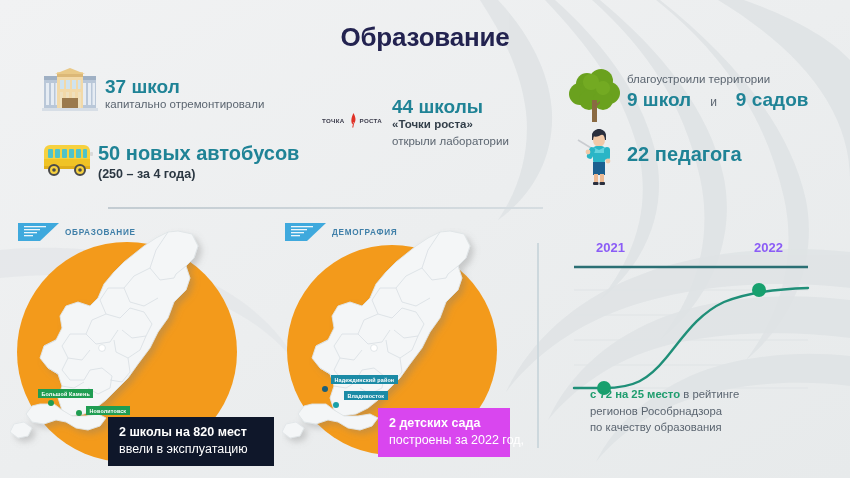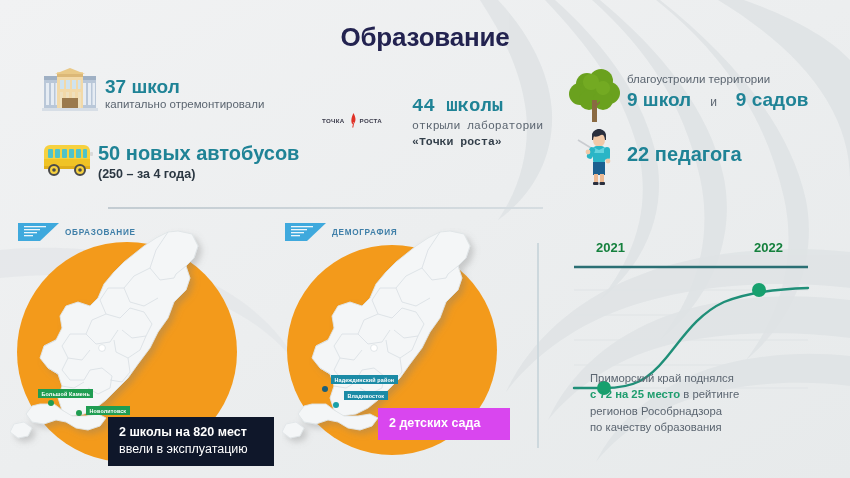--- a/index.html
+++ b/index.html
@@ -86,21 +86,21 @@
     position:absolute; z-index:6; color:#fff; padding:7px 11px 8px 11px;
   }
   .caption .c1 { font-size:12.5px; font-weight:bold; line-height:1.35; white-space:nowrap;}
   .caption .c2 { font-size:12.5px; font-weight:normal; line-height:1.35; white-space:nowrap;}
   .caption .c3 { font-size:12.5px; line-height:1.35; white-space:nowrap;}
   .caption .c3 b { font-weight:bold; }
 
   
   #chart-block { position:absolute; left:556px; top:240px; width:285px; height:230px; z-index:5; }
   .yr {
-    position:absolute; font-size:13px; font-weight:bold; color:#15803d;
+    position:absolute; font-size:13px; font-weight:bold; color:#8b5cf6;
   }
   #chart-note {
     position:absolute; left:590px; top:370px; width:250px; z-index:6;
     font-size:11.3px; line-height:1.45; color:#5b6570;
   }
   #chart-note b { color:#1f9d6e; font-weight:bold; }
 </style>
 </head>
 <body>
 
@@ -196,24 +196,24 @@
 
 <div id="logo-tochka">
   <span class="lw">ТОЧКА</span>
   <svg width="11" height="15" viewBox="0 0 11 15">
     <path d="M6.5 0 C8.5 4 9.5 7 7.2 10.5 L6.6 9 L5.4 11.5 C3.5 8 4.5 4 6.5 0 Z" fill="#e03127"></path>
     <path d="M6.2 10 L5.2 14.6 L6.3 14.6 L7.1 10.2 Z" fill="#e03127"></path>
   </svg>
   <span class="lw">РОСТА</span>
 </div>
 
-<div class="stat" style="left:412px;top:96px;font-family:Liberation Mono, monospace;">
+<div class="stat" style="left:392px;top:96px;">
   <div class="stat-big">44 школы</div>
+  <div class="stat-sub" style="font-weight:bold;color:#333f4a;">«Точки роста»</div>
   <div class="stat-sub" style="margin-top:1px;">открыли лаборатории</div>
-  <div class="stat-sub" style="font-weight:bold;color:#333f4a;">«Точки роста»</div>
 </div>
 
 <div class="icon-wrap" style="left:567px;top:66px;">
   <svg width="56" height="58" viewBox="0 0 56 58">
     <g fill="#6aa11e">
       <circle cx="20" cy="18" r="11"></circle>
         <circle cx="34" cy="15" r="12"></circle>
       <circle cx="13" cy="28" r="11"></circle>
         <circle cx="42" cy="27" r="11"></circle>
       <circle cx="27" cy="26" r="14"></circle>
@@ -389,20 +389,21 @@
 </div>
 <div class="city-tag" style="left:331px;top:375px;background:#1b8ba6;z-index:7;">Надеждинский район</div>
 
 <div class="city-pin" style="left:333px;top:402px;">
   <span class="city-dot" style="background:#18a0a8;"></span>
 </div>
 <div class="city-tag" style="left:344px;top:391px;background:#1b8ba6;z-index:7;">Владивосток</div>
 
 <div class="caption" style="left:378px;top:408px;background:#d946ef;width:132px;">
   <div class="c1">2 детских сада</div>
+  <div class="c2">построены за 2022 год,</div>
 </div>
 
 <div id="chart-block">
   <div class="yr" style="left:40px;top:0px;">2021</div>
   <div class="yr" style="left:198px;top:0px;">2022</div>
 
   <svg width="285" height="150" viewBox="0 0 285 150" style="position:absolute;left:0;top:22px;">
     <line x1="18" y1="5" x2="252" y2="5" stroke="#2b6f74" stroke-width="2.6"></line>
     <g stroke="#dfe4e6" stroke-width="1.2">
       <line x1="18" y1="28" x2="252" y2="28"></line>
@@ -411,17 +412,17 @@
       <line x1="18" y1="103" x2="252" y2="103"></line>
       <line x1="18" y1="126" x2="252" y2="126"></line>
     </g>
     <path d="M18 126 L48 126 C78 126 92 118 110 96 C128 74 142 52 168 40 C192 30 220 27 252 26" fill="none" stroke="#1f8f78" stroke-width="2.4" stroke-linecap="round"></path>
     <circle cx="48" cy="126" r="7" fill="#17a06e"></circle>
     <circle cx="203" cy="28" r="7" fill="#17a06e"></circle>
   </svg>
 </div>
 
 <div id="chart-note">
-  <span>Приморский край поднялся</span><br>
+  <br>
   <b>с 72 на 25 место</b><span> в рейтинге</span><br>
   <span>регионов Рособрнадзора</span><br>
   <span>по качеству образования</span>
 </div>
 
 </body></html>

